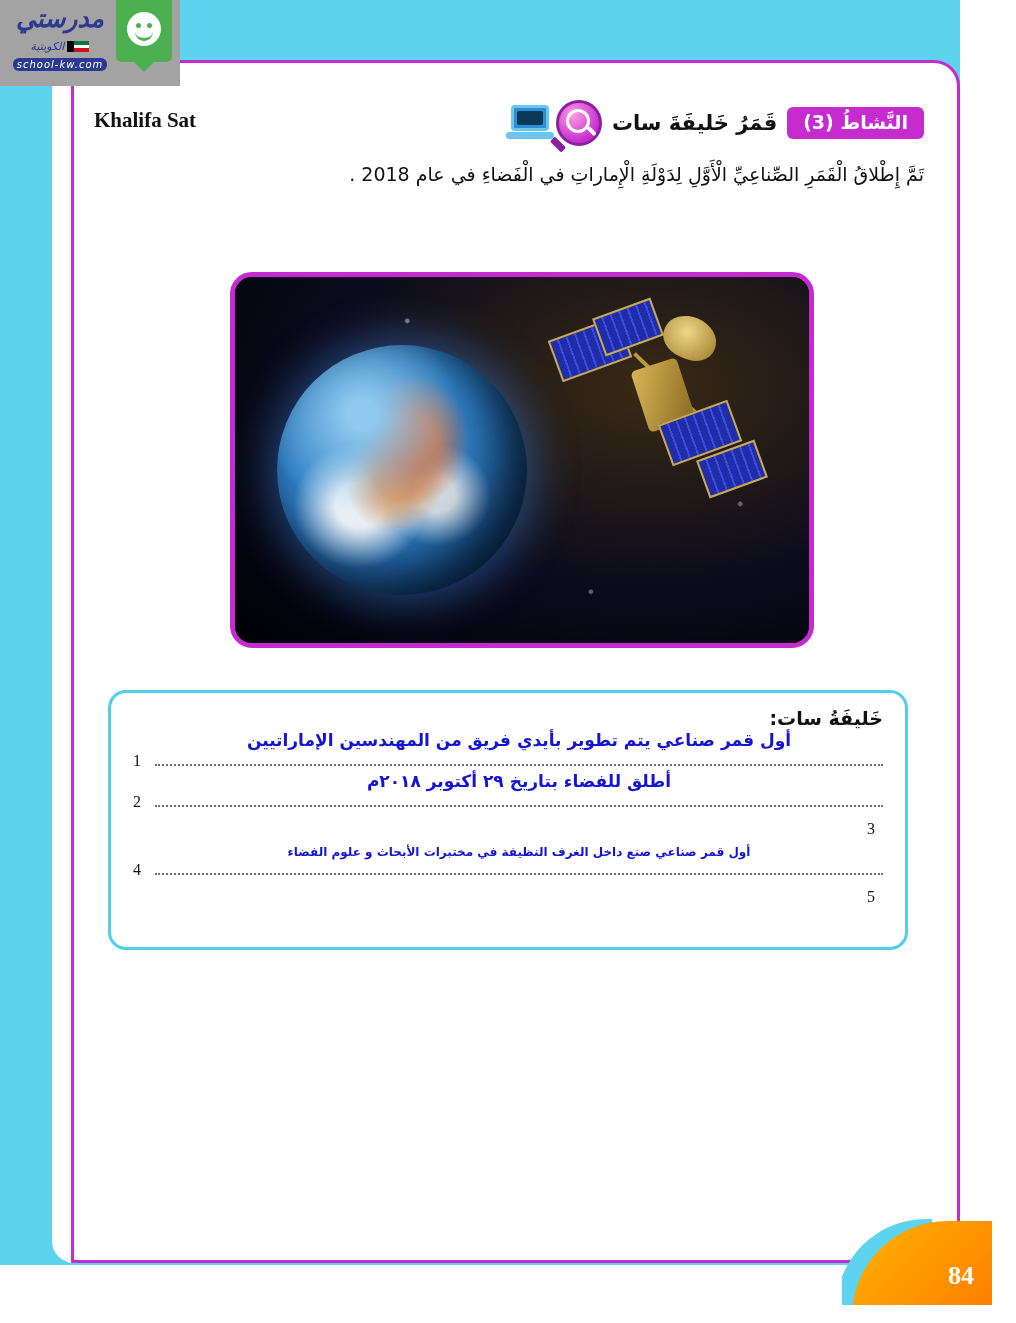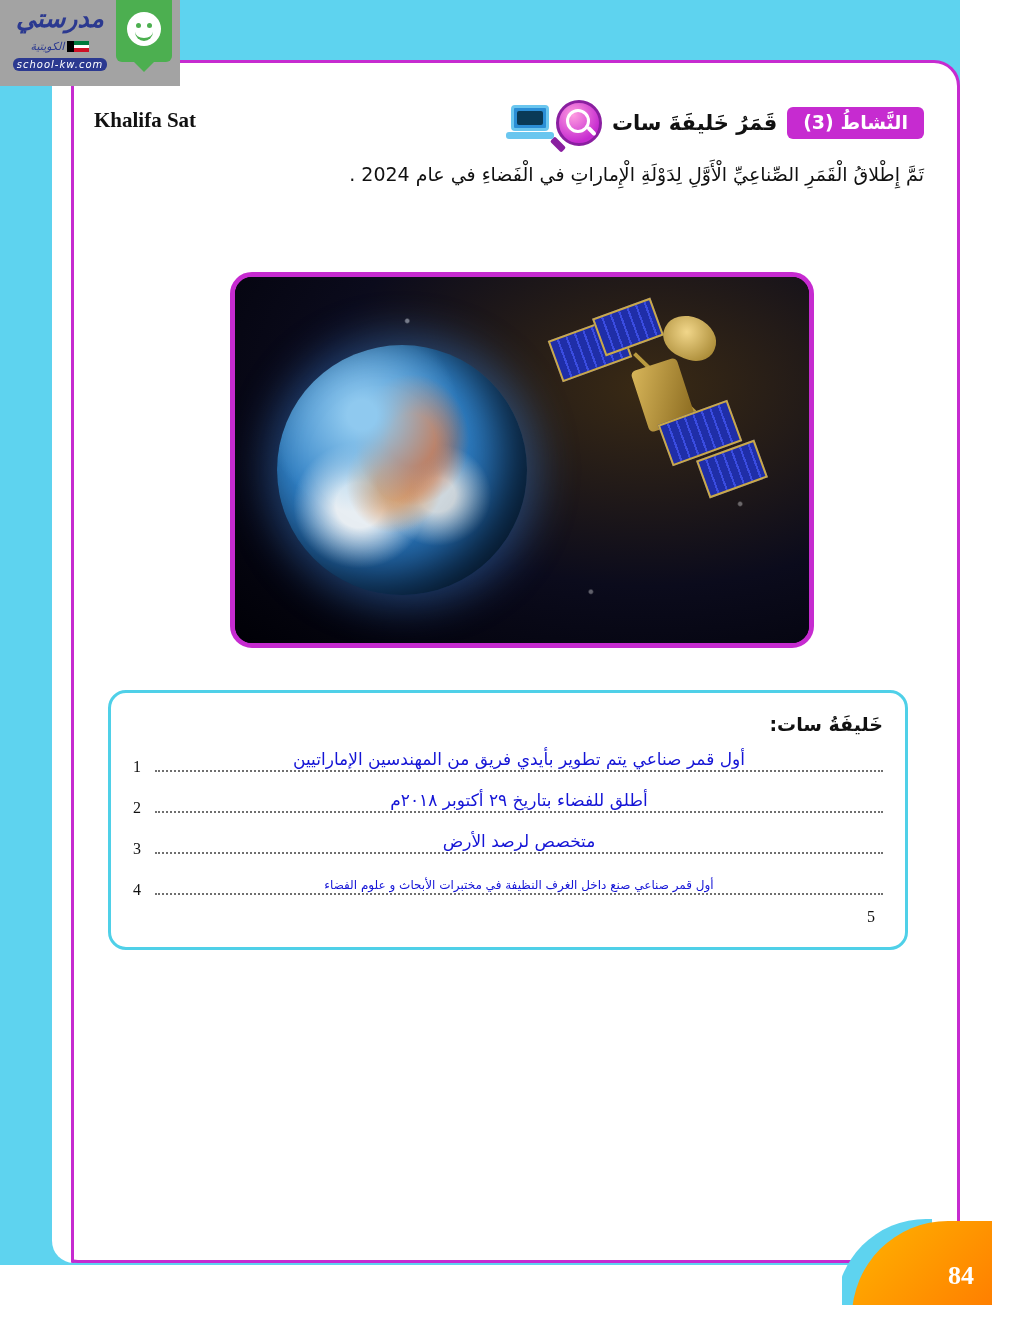--- a/index.html
+++ b/index.html
@@ -396,21 +396,21 @@
   .answers-box {
     position: absolute;
     left: 108px;
     top: 690px;
     width: 800px;
     height: 260px;
     border: 3px solid #4fd0e8;
     border-radius: 18px;
     box-sizing: border-box;
     background: #ffffff;
-    padding: 20px 22px 10px;
+    padding: 14px 22px 10px;
     direction: rtl;
   }
   .answers-title {
     font-size: 19px;
     font-weight: bold;
     color: #111111;
     text-align: right;
     margin-bottom: 6px;
   }
   .answer-row {
@@ -430,25 +430,25 @@
   }
   .answer-line {
     flex: 1;
     border-bottom: 2px dotted #6f6f6f;
     position: relative;
     height: 26px;
   }
   .answer-text {
     position: absolute;
     right: 4px;
-    bottom: 1px;
+    bottom: 14px;
     left: 4px;
     text-align: center;
     color: #1414d6;
-    font-weight: normal;
+    font-weight: bold;
     font-size: 17px;
     white-space: nowrap;
     overflow: visible;
   }
   .answer-row.r4 .answer-text { font-size: 12px; }
 
   
   .corner-swoosh {
     position: absolute;
     right: 24px;
@@ -526,21 +526,21 @@
       <div class="icon-laptop">
         <div class="screen"></div>
         <div class="base"></div>
       </div>
     </div>
   </div>
 
   <div class="en-label">Khalifa Sat</div>
 
   <div class="intro">
-    <p>تَمَّ إِطْلاقُ الْقَمَرِ الصِّناعِيِّ الْأَوَّلِ لِدَوْلَةِ الْإِماراتِ في الْفَضاءِ في عام 2024 .</p>
+    <p>تَمَّ إِطْلاقُ الْقَمَرِ الصِّناعِيِّ الْأَوَّلِ لِدَوْلَةِ الْإِماراتِ في الْفَضاءِ في عام 2018 .</p>
   </div>
 
   <div class="photo-card">
     <div class="space-bg"></div>
     <div class="earth"></div>
     <div class="sat">
       <div class="boom"></div>
       <div class="panel p1"></div>
       <div class="panel p2"></div>
       <div class="body"></div>
@@ -561,23 +561,20 @@
     </div>
 
     <div class="answer-row r2">
       <div class="answer-line">
         <div class="answer-text">أطلق للفضاء بتاريخ ٢٩ أكتوبر ٢٠١٨م</div>
       </div>
       <div class="answer-num">2</div>
     </div>
 
     <div class="answer-row r3">
-      <div class="answer-line">
-        <div class="answer-text">متخصص لرصد الأرض</div>
-      </div>
       <div class="answer-num">3</div>
     </div>
 
     <div class="answer-row r4">
       <div class="answer-line">
         <div class="answer-text">أول قمر صناعي صنع داخل الغرف النظيفة في مختبرات الأبحاث و علوم الفضاء</div>
       </div>
       <div class="answer-num">4</div>
     </div>
 

